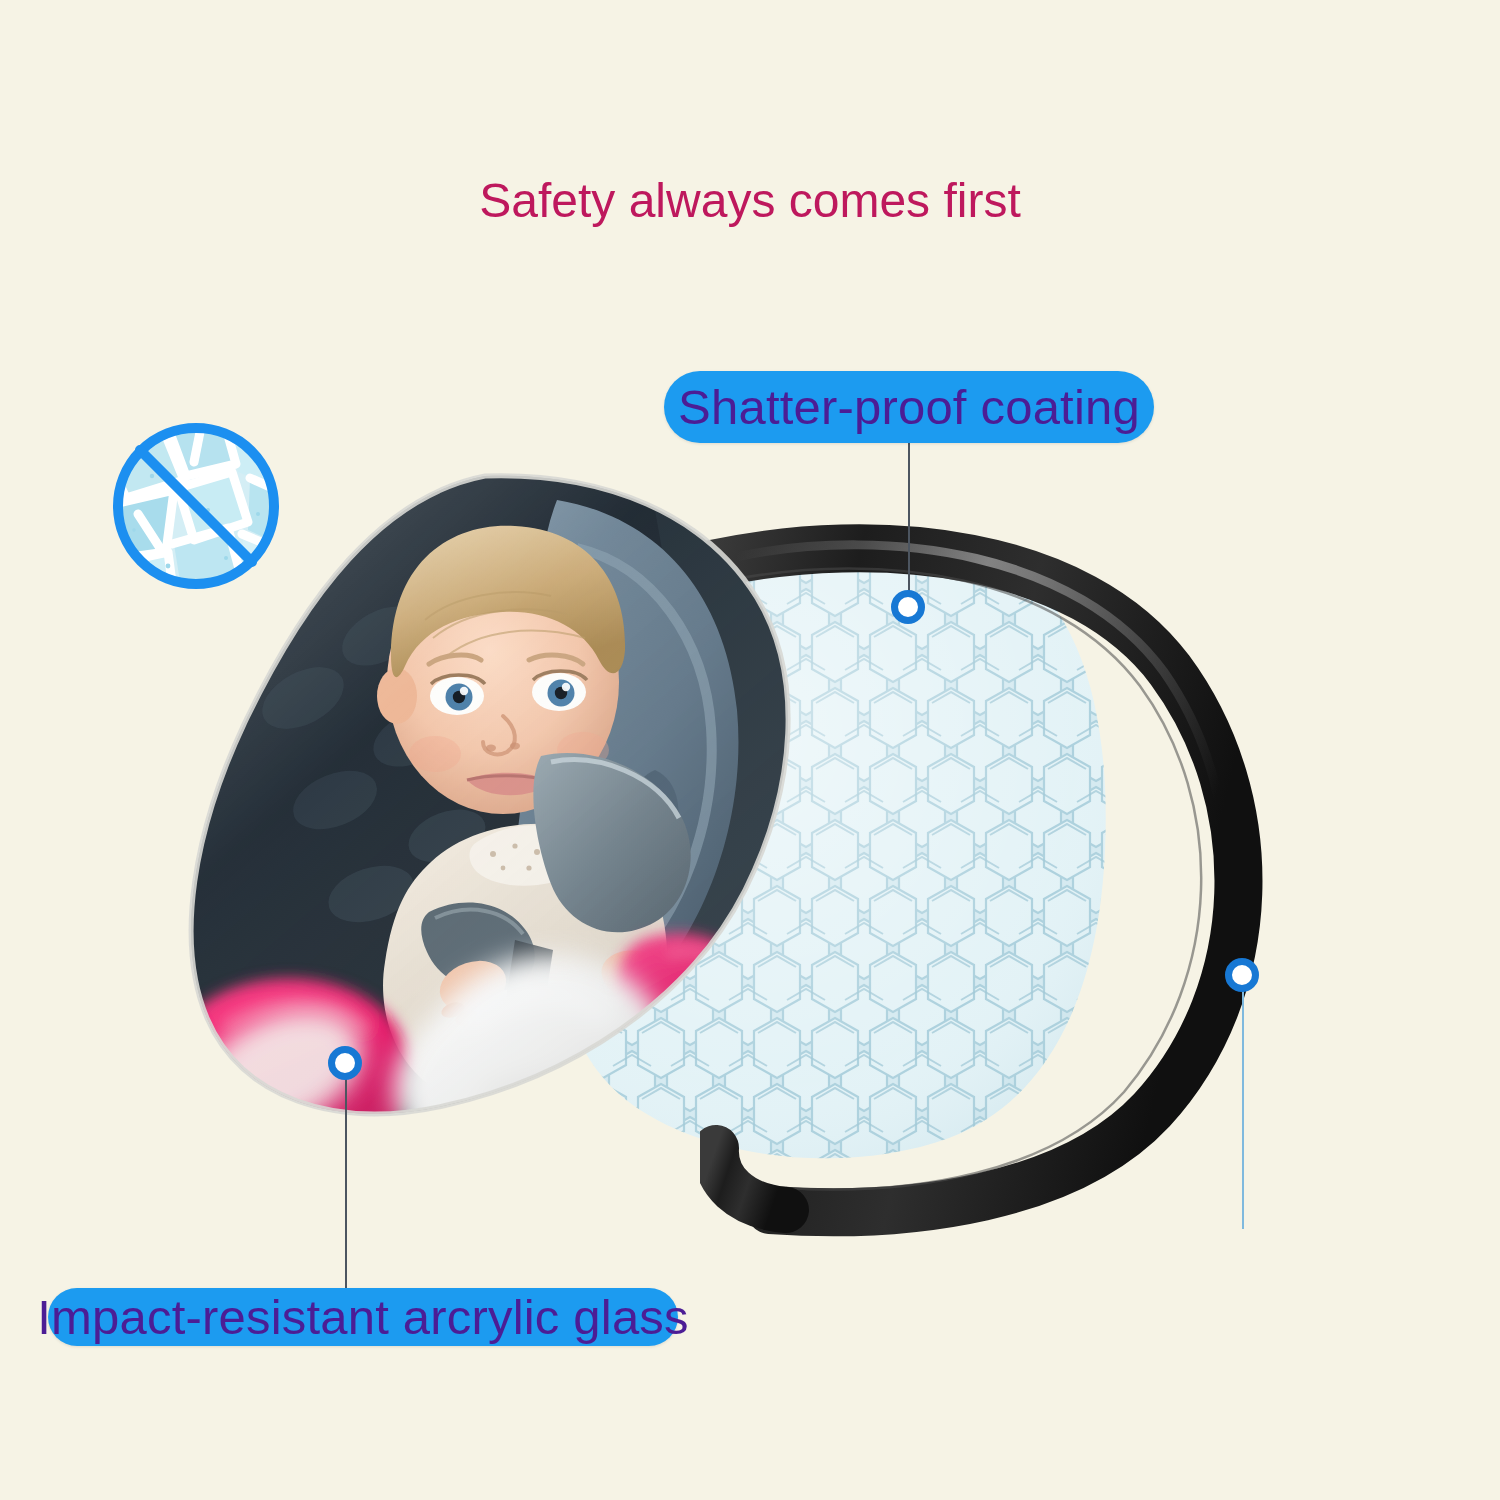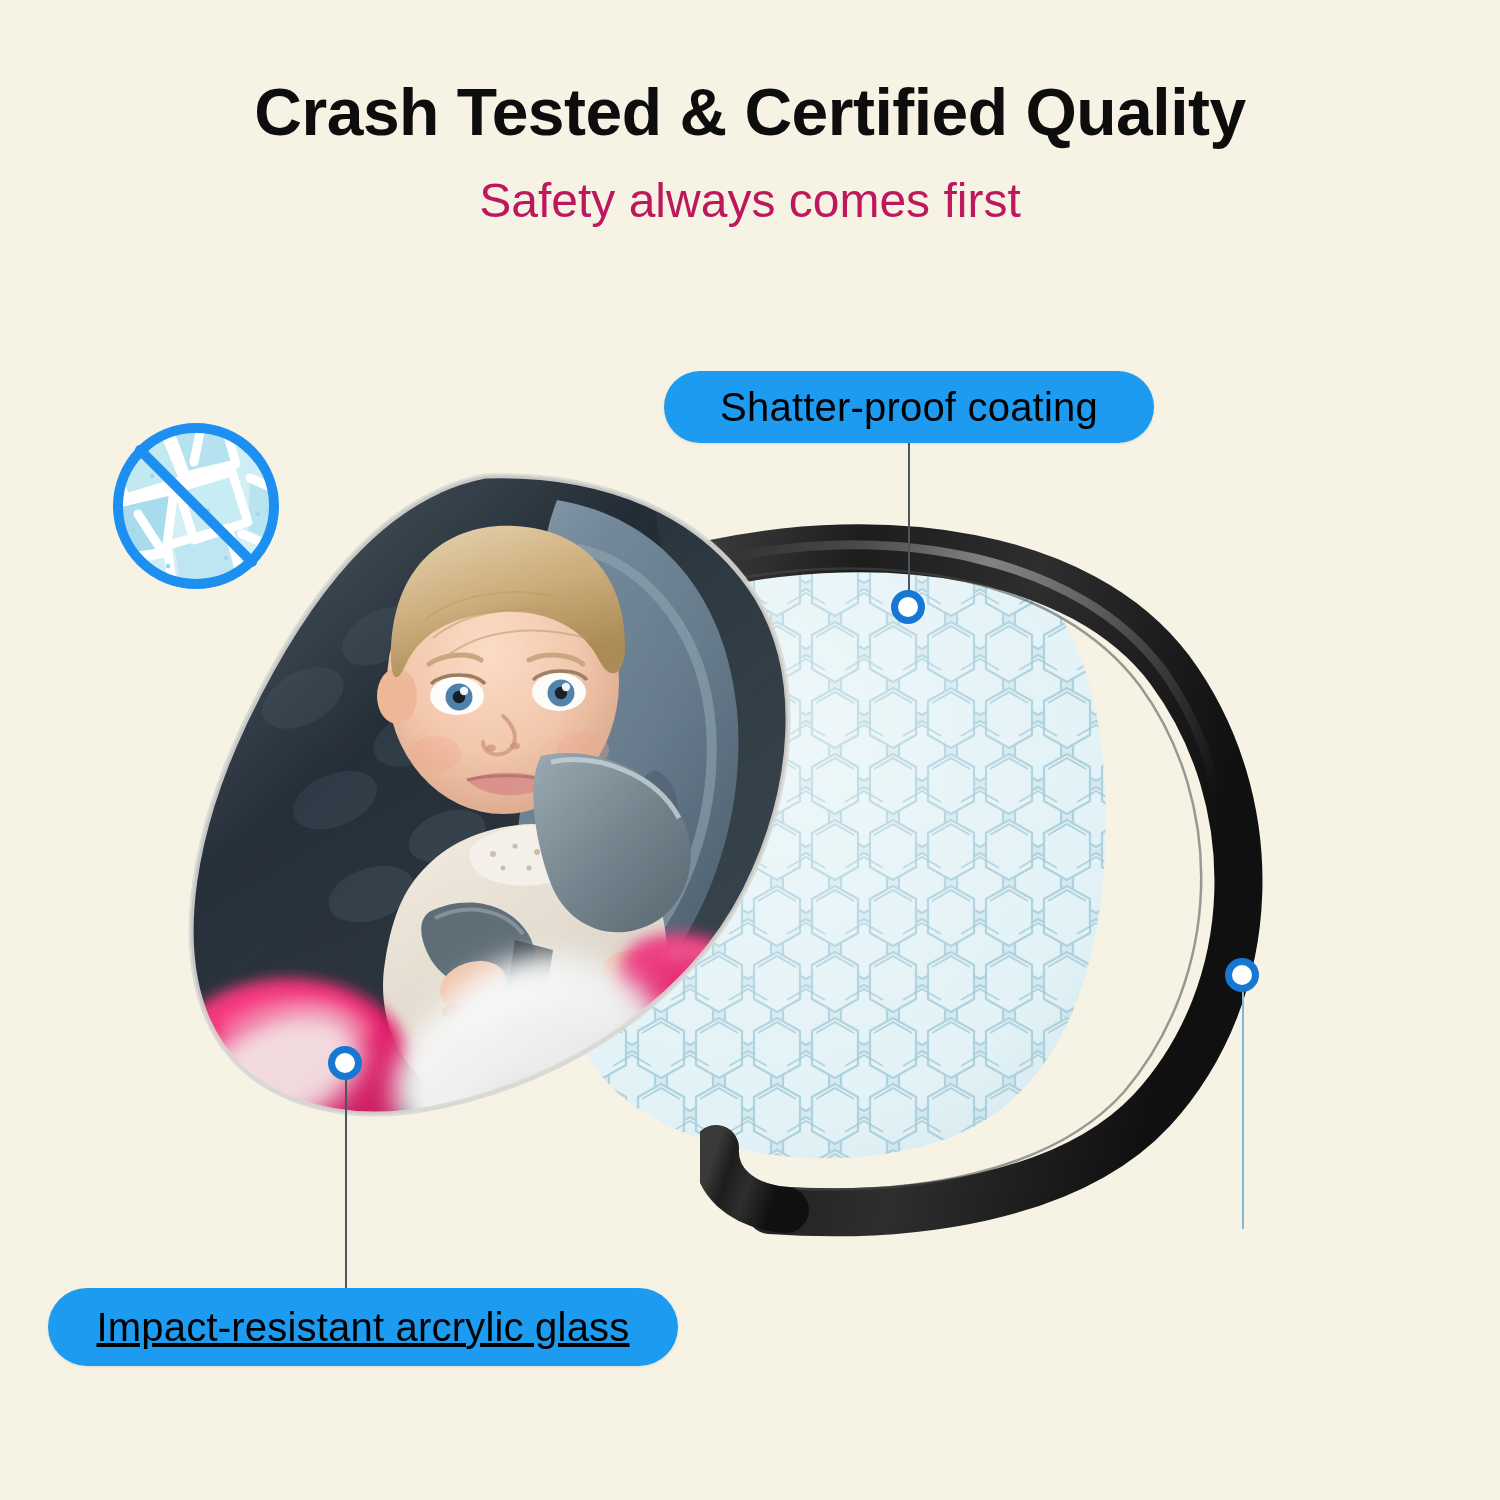--- a/index.html
+++ b/index.html
@@ -86,43 +86,42 @@
     left: 700px;
     top: 520px;
     width: 620px;
     height: 720px;
   }
 
   
   .pill {
     position: absolute;
     background: #1c9bf0;
-    color: #000000;
+    color: #4c1d95;
     border-radius: 999px;
     display: flex;
     align-items: center;
     justify-content: center;
-    font-size: 40px;
+    font-size: 49px;
     font-weight: normal;
     letter-spacing: 0.2px;
     white-space: nowrap;
     box-shadow: 0 1px 3px rgba(0,0,0,0.10);
   }
   #pill-shatter {
     left: 664px;
     top: 371px;
     width: 490px;
     height: 72px;
   }
   #pill-acrylic {
     left: 48px;
     top: 1288px;
     width: 630px;
-    height: 78px;
-    text-decoration: underline;
+    height: 58px;
   }
   #pill-frame {
     left: 944px;
     top: 1224px;
     width: 536px;
     height: 72px;
   }
 
   
   .leader {
@@ -146,21 +145,20 @@
   }
   #dot-shatter { left: 891px;  top: 590px; }
   #dot-acrylic { left: 328px;  top: 1046px; }
   #dot-frame   { left: 1225px; top: 958px; }
 </style>
 </head>
 <body>
 
 <div id="canvas">
 
-  <div id="headline">Crash Tested &amp; Certified Quality</div>
   <div id="subhead">Safety always comes first</div>
 
   <div id="shatter-badge">
     <svg viewBox="0 0 176 176" width="176" height="176">
       <defs>
         <clipPath id="badgeClip">
             <circle cx="88" cy="88" r="78"></circle>
           </clipPath>
       </defs>
       <g clip-path="url(#badgeClip)">

